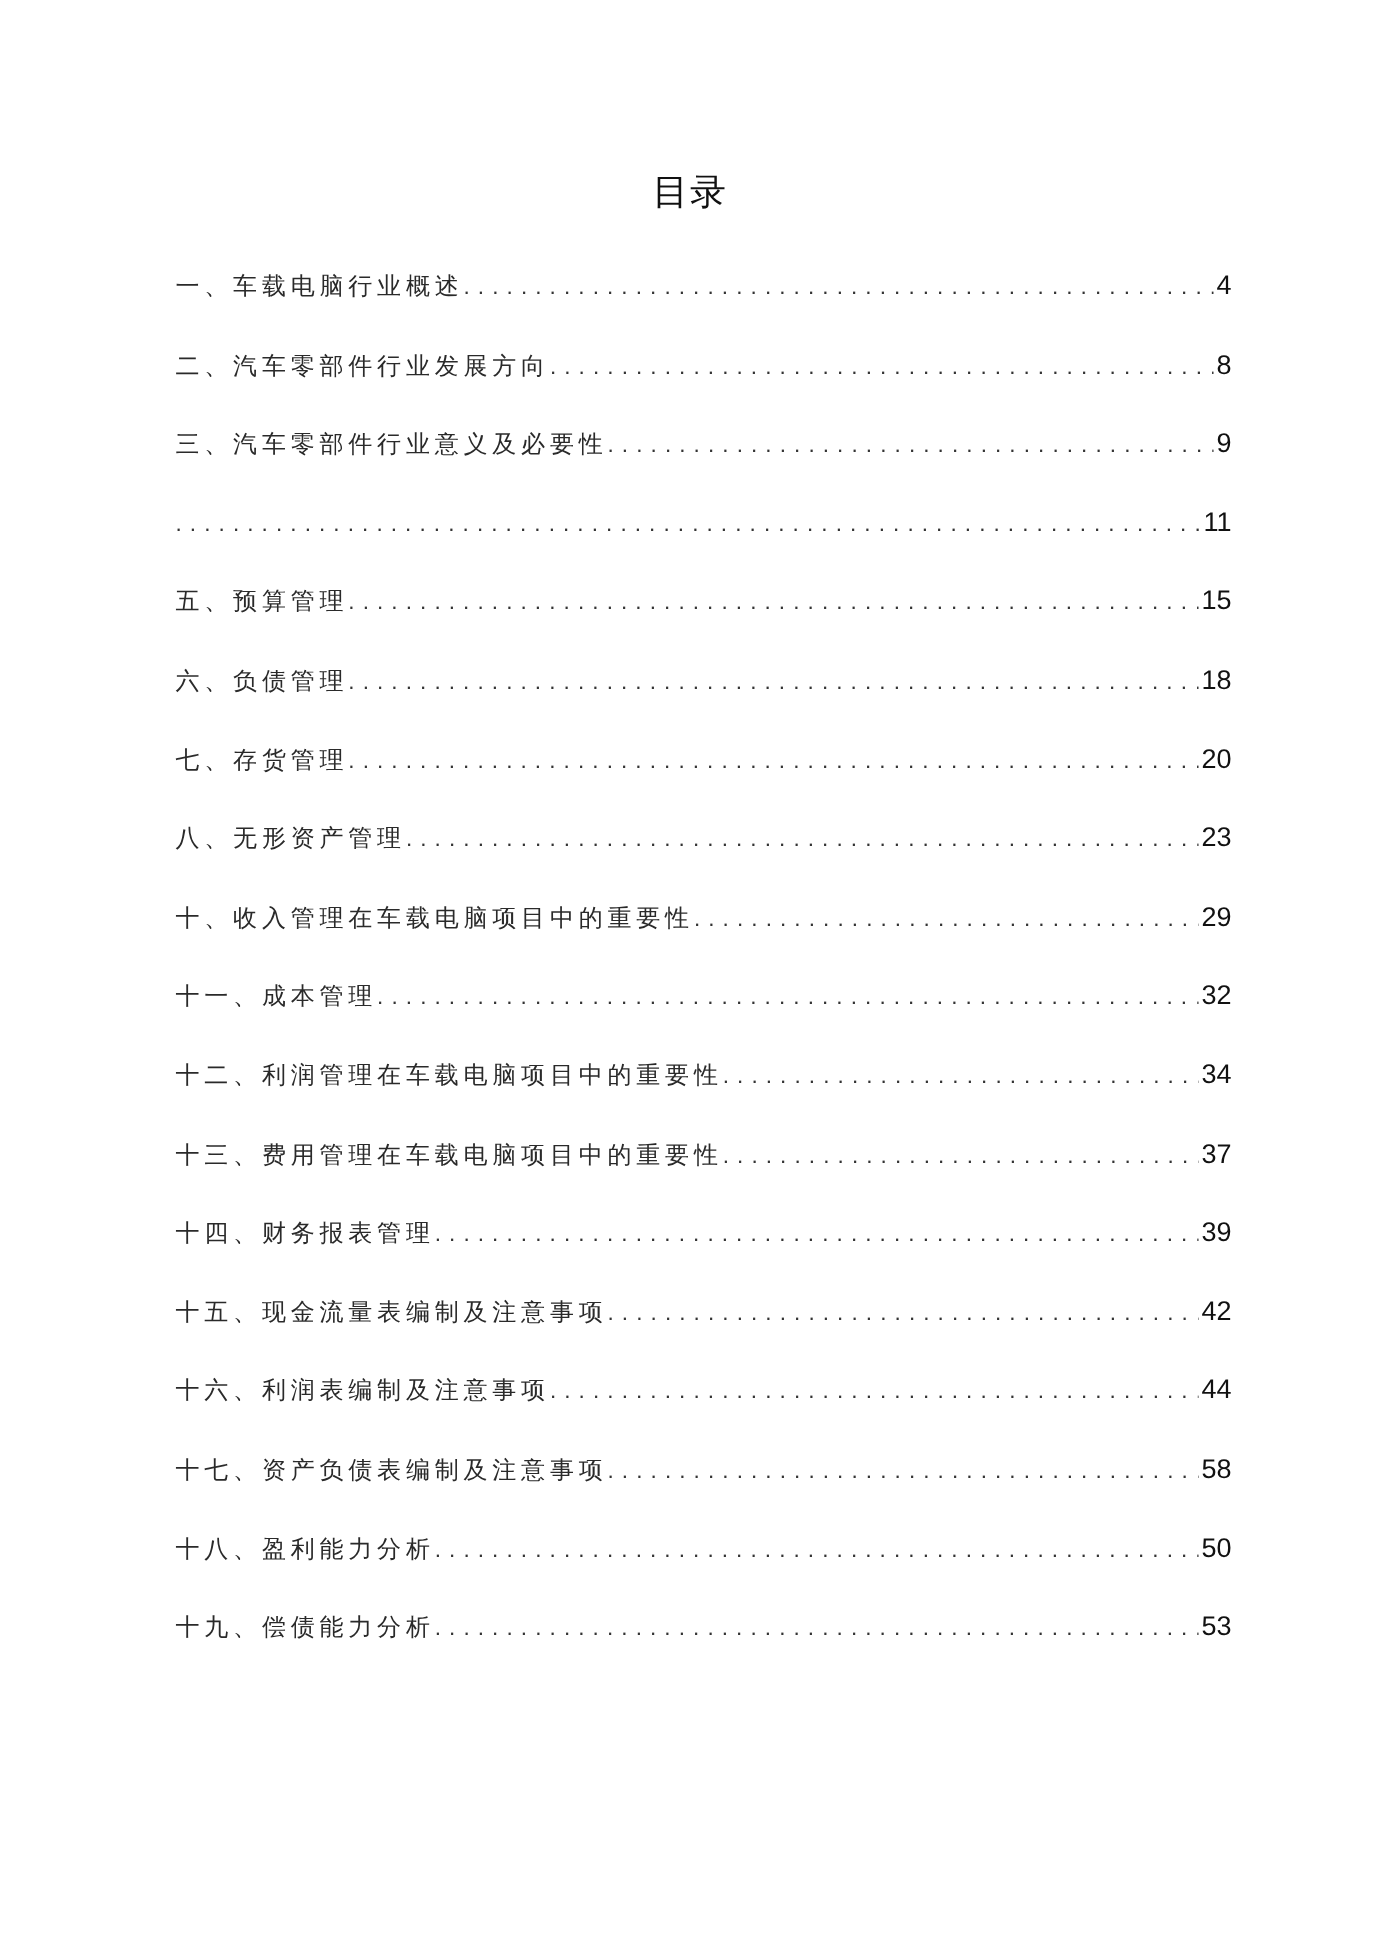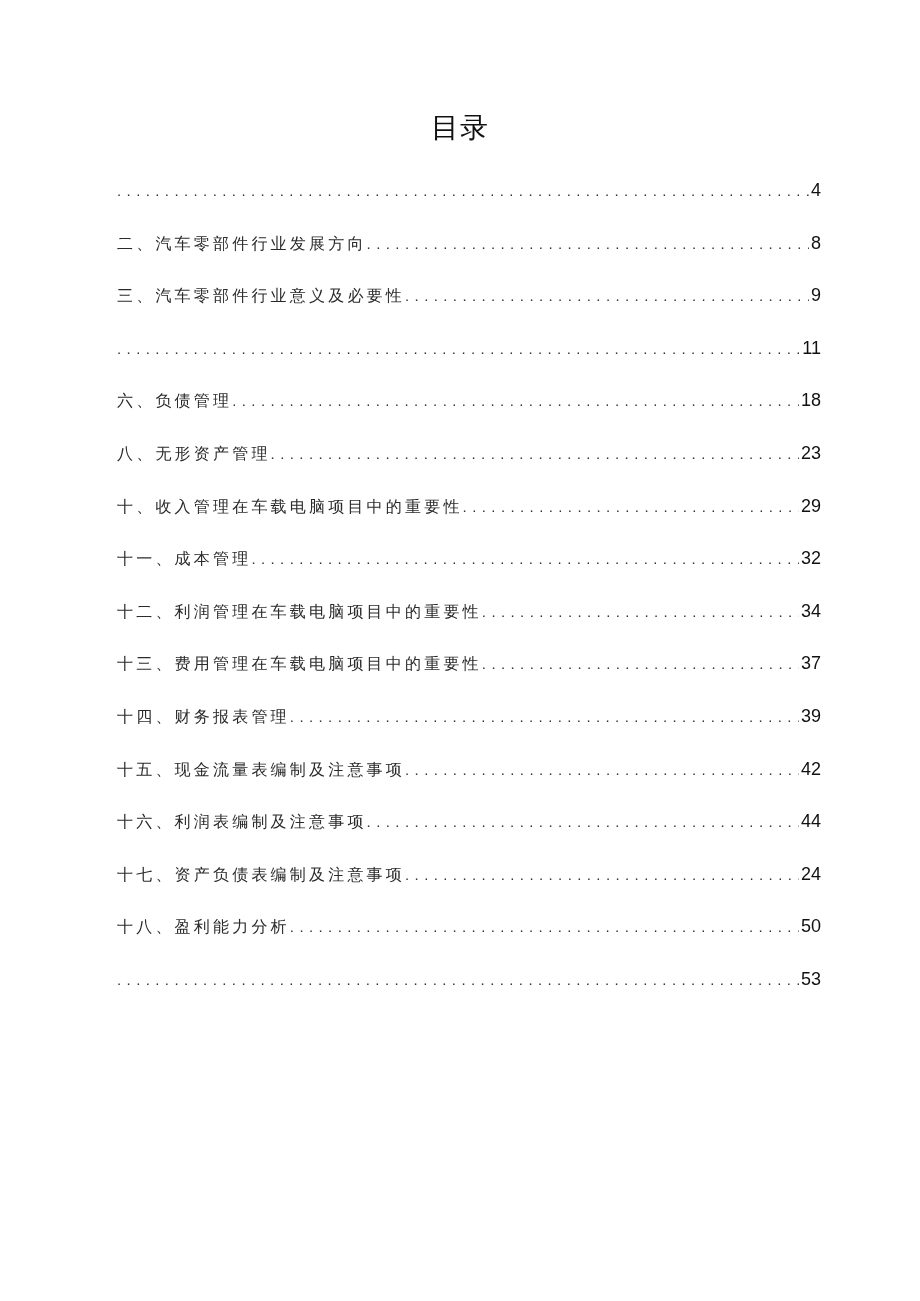--- a/index.html
+++ b/index.html
@@ -21,21 +21,21 @@
       width: 920px;
       height: 1301px;
       background: #ffffff;
     }
     .toc-title {
       position: absolute;
       top: 110px;
       left: 0;
       width: 920px;
       text-align: center;
-      font-size: 28px;
+      font-size: 24px;
       line-height: 36px;
       font-weight: normal;
       color: #111;
       letter-spacing: 1px;
     }
     .toc-list {
       position: absolute;
       left: 117px;
       top: 172px;
       width: 704px;
@@ -80,41 +80,52 @@
     }
   </style>
 </head>
 <body>
 
 <div class="page">
   <div class="toc-title">目录</div>
 
   <ul class="toc-list">
     <li class="toc-row">
+        <span class="toc-label">一、车载电脑行业概述</span>
         <span class="toc-leader"></span>
         <span class="toc-page">4</span>
       </li>
     <li class="toc-row">
         <span class="toc-label">二、汽车零部件行业发展方向</span>
         <span class="toc-leader"></span>
         <span class="toc-page">8</span>
       </li>
     <li class="toc-row">
         <span class="toc-label">三、汽车零部件行业意义及必要性</span>
         <span class="toc-leader"></span>
         <span class="toc-page">9</span>
       </li>
     <li class="toc-row">
         <span class="toc-leader"></span>
         <span class="toc-page">11</span>
       </li>
     <li class="toc-row">
+        <span class="toc-label">五、预算管理</span>
+        <span class="toc-leader"></span>
+        <span class="toc-page">15</span>
+      </li>
+    <li class="toc-row">
         <span class="toc-label">六、负债管理</span>
         <span class="toc-leader"></span>
         <span class="toc-page">18</span>
+      </li>
+    <li class="toc-row">
+        <span class="toc-label">七、存货管理</span>
+        <span class="toc-leader"></span>
+        <span class="toc-page">20</span>
       </li>
     <li class="toc-row">
         <span class="toc-label">八、无形资产管理</span>
         <span class="toc-leader"></span>
         <span class="toc-page">23</span>
       </li>
     <li class="toc-row">
         <span class="toc-label">十、收入管理在车载电脑项目中的重要性</span>
         <span class="toc-leader"></span>
         <span class="toc-page">29</span>
@@ -145,25 +156,26 @@
         <span class="toc-page">42</span>
       </li>
     <li class="toc-row">
         <span class="toc-label">十六、利润表编制及注意事项</span>
         <span class="toc-leader"></span>
         <span class="toc-page">44</span>
       </li>
     <li class="toc-row">
         <span class="toc-label">十七、资产负债表编制及注意事项</span>
         <span class="toc-leader"></span>
-        <span class="toc-page">24</span>
+        <span class="toc-page">58</span>
       </li>
     <li class="toc-row">
         <span class="toc-label">十八、盈利能力分析</span>
         <span class="toc-leader"></span>
         <span class="toc-page">50</span>
       </li>
     <li class="toc-row">
+        <span class="toc-label">十九、偿债能力分析</span>
         <span class="toc-leader"></span>
         <span class="toc-page">53</span>
       </li>
   </ul>
 </div>
 
 </body></html>

